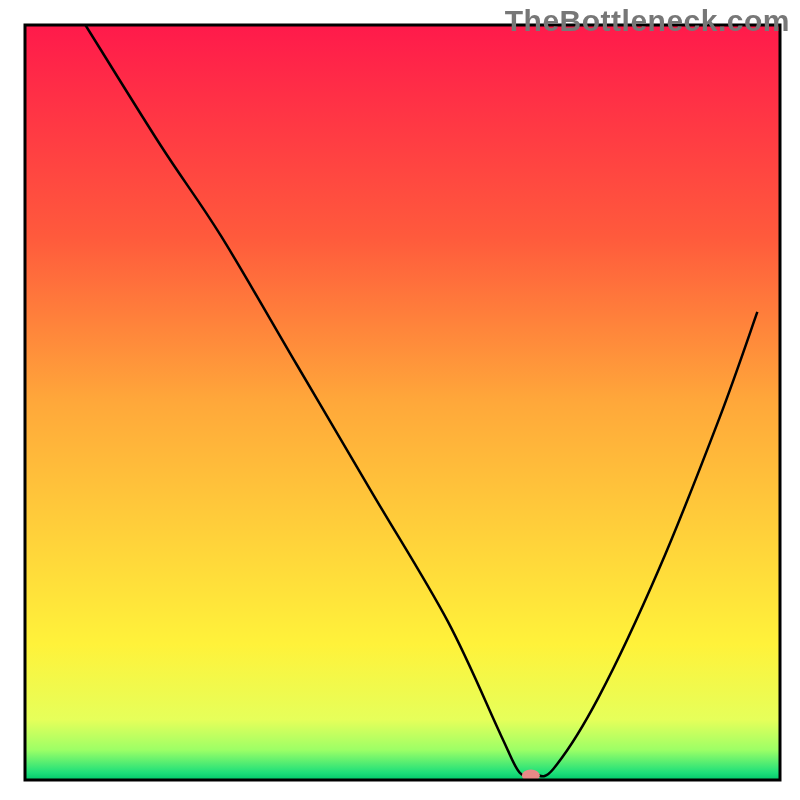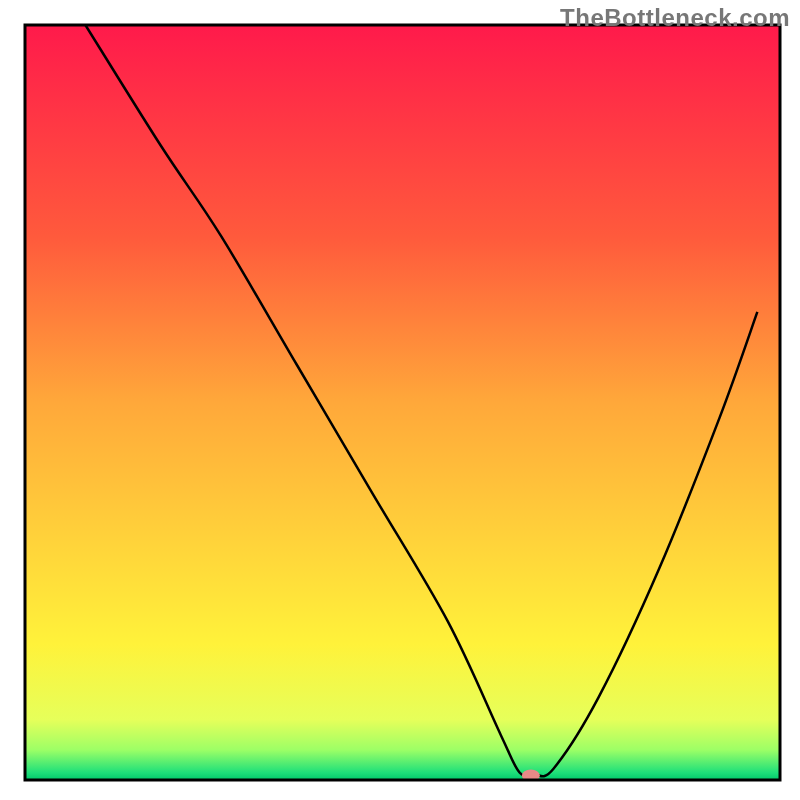--- a/index.html
+++ b/index.html
@@ -12,21 +12,21 @@
   }
   .stage {
     position: relative;
     width: 800px;
     height: 800px;
   }
   .watermark {
     position: absolute;
     top: 4px;
     right: 10px;
-    font-size: 24px;
+    font-size: 30px;
     font-weight: 600;
     color: #777777;
     letter-spacing: 0.5px;
     z-index: 5;
   }
   svg.plot {
     position: absolute;
     left: 0;
     top: 0;
     width: 800px;

